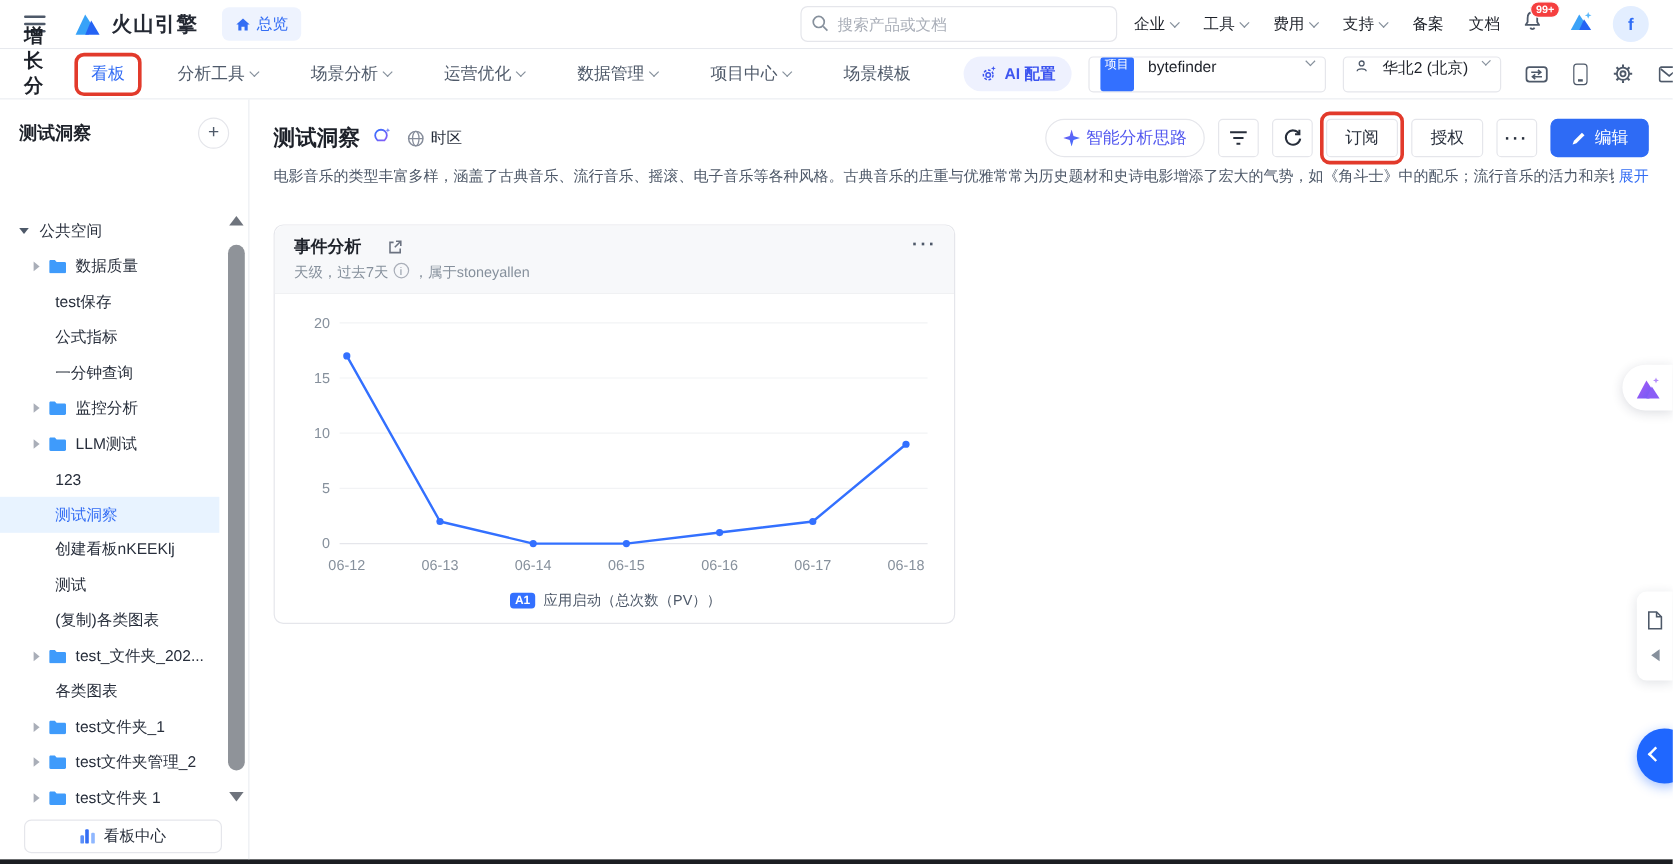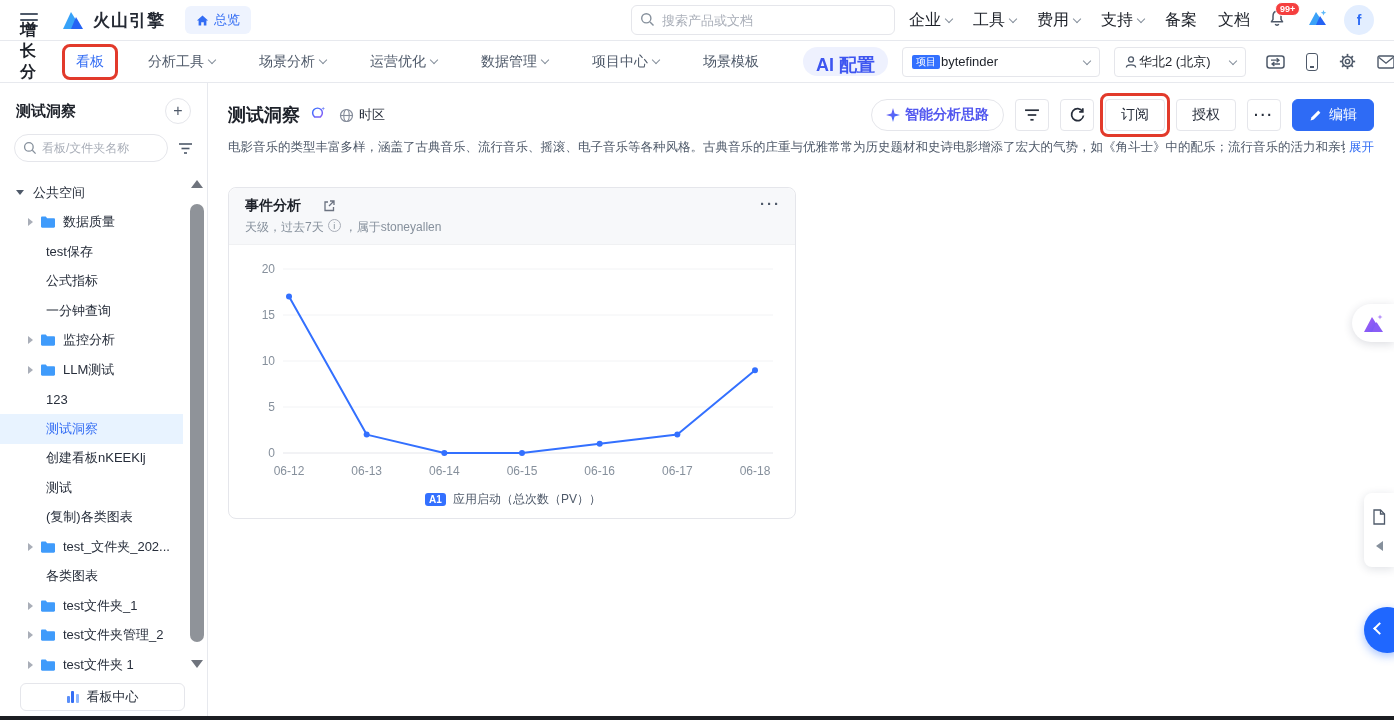--- a/index.html
+++ b/index.html
@@ -10,38 +10,38 @@
   .topbar { height:41px; border-bottom:1px solid #e7e9ee; display:flex; align-items:center; padding:0 20px; background:#fff; }
   .hamburger { width:18px; display:flex; flex-direction:column; gap:4px; cursor:pointer; margin-right:22px; }
   .hamburger span { height:2px; background:#4e5969; border-radius:1px; }
   .brand { display:flex; align-items:center; gap:7px; margin-right:20px; }
   .brand-name { font-size:17px; font-weight:bold; color:#242933; letter-spacing:1px; }
   .overview-pill { display:flex; align-items:center; gap:5px; background:#eef3fe; color:#336df4; font-size:13px; border-radius:6px; padding:5px 11px; cursor:pointer; }
   .top-search { position:relative; margin-left:auto; margin-right:14px; }
   .top-search input { width:264px; height:30px; border:1px solid #e5e6eb; border-radius:6px; padding:0 10px 0 30px; font-size:13px; color:#1d2129; outline:none; font-family:inherit; }
   .top-search input::placeholder { color:#a9aeb8; }
   .top-search .mag { position:absolute; left:9px; top:7px; }
-  .top-nav { display:flex; align-items:center; gap:21px; font-size:16px; color:#1d2129; margin-right:18px;justify-content:flex-end; }
+  .top-nav { display:flex; align-items:center; gap:21px; font-size:13px; color:#1d2129; margin-right:18px;justify-content:flex-end; }
   .top-nav-item { display:flex; align-items:center; cursor:pointer; white-space:nowrap; }
   .chev { width:6px; height:6px; border-right:1.2px solid #86909c; border-bottom:1.2px solid #86909c; transform:rotate(45deg); display:inline-block; margin-left:5px; margin-bottom:3px; }
   .bell-wrap { position:relative; margin-right:20px; cursor:pointer; }
   .bell-badge { position:absolute; top:-7px; left:7px; background:#f53f3f; color:#fff; font-size:9px; font-weight:bold; border-radius:8px; padding:1px 4px; border:1.5px solid #fff; }
   .mtn-small { margin-right:16px; cursor:pointer; }
   .avatar { width:30px; height:30px; border-radius:50%; background:#e3eeff; color:#2f6df6; font-size:14px; font-weight:bold; display:flex; align-items:center; justify-content:center; cursor:pointer; }
 
   
   .appbar { height:42px; border-bottom:1px solid #e7e9ee; display:flex; align-items:center; padding:0 20px; background:#fff; }
   .app-title { font-size:16px; font-weight:bold; margin-right:40px; }
   .app-nav { display:flex; align-items:center; }
   .app-nav-item { font-size:14px; color:#4e5969; margin-right:44px; cursor:pointer; position:relative; display:flex; align-items:center; white-space:nowrap; }
   .app-nav-item.active { color:#336df4; }
   .red-box { position:absolute; border:3px solid #e23a2b; border-radius:8px; pointer-events:none; }
   .app-right { margin-left:auto; display:flex; align-items:center; gap:14px; }
-  .ai-pill { display:flex; align-items:center; gap:6px; background:#eef1fe; border-radius:15px; height:29px; padding:0 13px; color:#3d55f0; font-size:18px; font-weight:bold; cursor:pointer; white-space:nowrap;flex-direction:column; }
-  .select-box { height:30px; border:1px solid #e5e6eb; border-radius:4px; display:flex; align-items:center; padding:0 9px; gap:1px; cursor:pointer; background:#fff; }
+  .ai-pill { display:flex; align-items:center; gap:6px; background:#eef1fe; border-radius:15px; height:29px; padding:0 13px; color:#3d55f0; font-size:13px; font-weight:bold; cursor:pointer; white-space:nowrap; }
+  .select-box { height:30px; border:1px solid #e5e6eb; border-radius:4px; display:flex; padding:0 9px; gap:12px; cursor:pointer; background:#fff; }
   .select-box.project { width:198px; }
   .select-box.region { width:132px; }
   .proj-tag { background:#3370ff; color:#fff; font-size:10px; border-radius:2px; padding:2px 4px; line-height:1; }
   .sel-text { font-size:13px; color:#1d2129; white-space:nowrap; }
   .sel-caret { margin-left:auto; width:6px; height:6px; border-right:1.3px solid #86909c; border-bottom:1.3px solid #86909c; transform:rotate(45deg); margin-bottom:2px; }
   .appbar-icons { display:flex; align-items:center; gap:21px; margin-left:6px; }
   .icon-btn { cursor:pointer; display:flex; align-items:center; justify-content:center; }
   .phone-ic { width:12px; height:18px; border:1.5px solid #4e5969; border-radius:3px; position:relative; }
   .phone-ic:after { content:""; position:absolute; bottom:2px; left:3px; right:3px; height:1.5px; background:#4e5969; }
 
@@ -81,21 +81,21 @@
   
   .main { flex:1; position:relative; padding:16px 20px 0 20px; background:#fff; overflow:hidden; }
   .main-head { display:flex; align-items:center; }
   .mh-left { display:flex; align-items:center; gap:9px; }
   .page-title { font-size:18px; font-weight:bold; }
   .tz { display:flex; align-items:center; gap:5px; font-size:13px; color:#272e3b; cursor:pointer; margin-left:4px; }
   .mh-right { margin-left:auto; display:flex; align-items:center; gap:11px; }
   .btn { height:32px; border:1px solid #e5e6eb; border-radius:4px; background:#fff; display:flex; align-items:center; justify-content:center; font-size:14px; color:#272e3b; cursor:pointer; font-family:inherit; }
   .btn.text { padding:0 15px; }
   .btn.sq { width:34px; }
-  .btn.pill { border-radius:16px; padding:0 14px; gap:5px; color:#5257ef; font-weight:bold; }
+  .btn.pill { border-radius:16px; padding:0 14px; gap:5px; color:#5257ef; font-weight:normal; }
   .btn.primary { background:#2e6bf5; border-color:#2e6bf5; color:#ffffff; padding:0 16px; gap:7px; border-radius:6px; }
   .btn-wrap { position:relative; }
   .dots { letter-spacing:2px; font-weight:bold; color:#272e3b; font-size:14px; }
   .desc-row { display:flex; align-items:center; margin-top:8px; font-size:12.5px; color:#4e5969; max-width:1150px; }
   .desc-text { overflow:hidden; white-space:nowrap; flex:0 1 auto; }
   .expand-link { color:#336df4; cursor:pointer; white-space:nowrap; margin-left:4px; flex:none; }
 
   
   .card { width:568px; margin-top:31px; border:1px solid #e5e6eb; border-radius:8px; background:#fff; }
   .card-head { background:#f7f8fa; border-bottom:1px solid #f0f1f3; border-radius:8px 8px 0 0; padding:9px 16px 8px 16px; position:relative; }
@@ -243,34 +243,20 @@
   </div>
 </div>
 
 <div class="shell">
 
   <aside class="sidebar">
     <div class="sb-head">
       <span class="sb-title">测试洞察</span>
       <span class="plus-btn">+</span>
     </div>
-    <div class="sb-search-row">
-      <div class="sb-search">
-        <svg class="mag" width="14" height="14" viewBox="0 0 15 15">
-            <circle cx="6.3" cy="6.3" r="4.6" fill="none" stroke="#86909c" stroke-width="1.4"></circle>
-            <line x1="10" y1="10" x2="13.5" y2="13.5" stroke="#86909c" stroke-width="1.4"></line>
-          </svg>
-        <input type="text" placeholder="看板/文件夹名称" style="">
-      </div>
-      <svg width="15" height="13" viewBox="0 0 15 13">
-          <line x1="1" y1="2" x2="14" y2="2" stroke="#4e5969" stroke-width="1.6"></line>
-          <line x1="3.5" y1="6.5" x2="11.5" y2="6.5" stroke="#4e5969" stroke-width="1.6"></line>
-          <line x1="6" y1="11" x2="9" y2="11" stroke="#4e5969" stroke-width="1.6"></line>
-        </svg>
-    </div>
     <div class="tree">
         <div class="tree-row root">
           <span class="tri-down"></span>
           <span class="lbl">公共空间</span>
         </div>
         <div class="tree-row folder">
           <span class="tri-right"></span>
           <svg class="folder-ic" width="14" height="12" viewBox="0 0 14 12">
             <path d="M1.2 0.6 h3.5 l1.5 1.7 h6.6 c0.7 0 1.2 0.5 1.2 1.2 v7.1 c0 0.7-0.5 1.2-1.2 1.2 H1.2 C0.5 11.8 0 11.3 0 10.6 V1.8 C0 1.1 0.5 0.6 1.2 0.6 Z" fill="#3f9bfb"></path>
           </svg>

